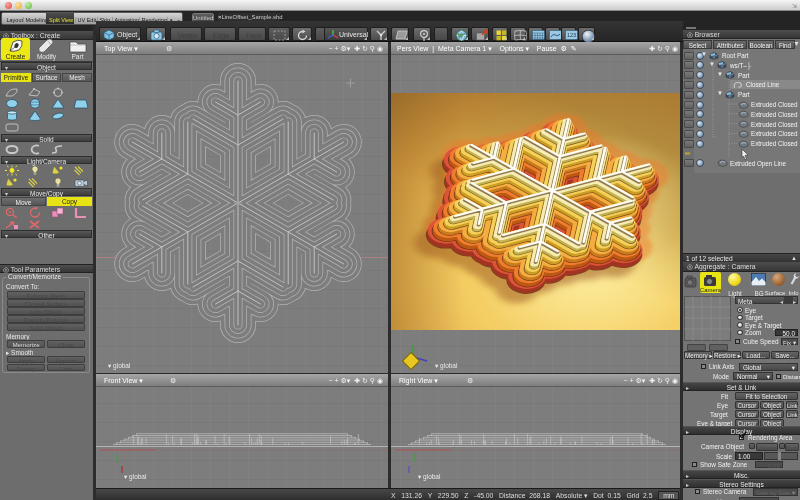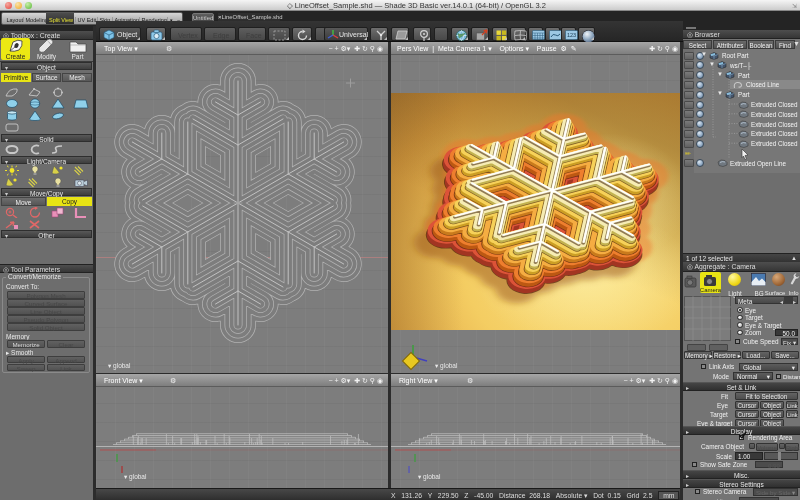--- a/index.html
+++ b/index.html
@@ -7,21 +7,20 @@
 #app { position:relative; width:800px; height:500px; }
 .abs { position:absolute; }
 </style></head>
 <body>
 <div id="app">
 
 <div class="abs" style="left:0;top:0;width:800px;height:11px;background:linear-gradient(#f5f5f5,#cccccc);border-bottom:1px solid #888;">
   <div class="abs" style="left:5px;top:2px;width:7px;height:7px;border-radius:50%;background:radial-gradient(circle at 35% 30%,#f6a8a0,#e2463d);"></div>
   <div class="abs" style="left:15px;top:2px;width:7px;height:7px;border-radius:50%;background:radial-gradient(circle at 35% 30%,#fbe3a8,#f0a825);"></div>
   <div class="abs" style="left:25px;top:2px;width:7px;height:7px;border-radius:50%;background:radial-gradient(circle at 35% 30%,#c8eea8,#59b935);"></div>
-  <div class="abs" style="left:287px;top:1px;font-size:7.5px;color:#333;white-space:nowrap;">◇ LineOffset_Sample.shd — Shade 3D Basic ver.14.0.1 (64-bit) / OpenGL 3.2</div>
   <div class="abs" style="right:3px;top:2px;font-size:6px;color:#888;">⇲</div>
 </div>
 
 <div class="abs" style="left:0;top:11px;width:800px;height:15px;background:#242424;"></div>
 <div class="abs" style="left:1px;top:12px;width:182px;height:12.5px;background:linear-gradient(#d6d6d6,#9e9e9e);border:1px solid #555;border-radius:2px;font-size:5.5px;color:#1a1a1a;">
   <span class="abs" style="left:4.5px;top:3.5px;">Layout</span>
   <span class="abs" style="left:23.5px;top:3.5px;">Modeling</span>
   <div class="abs" style="left:44px;top:0;width:28px;height:11px;background:linear-gradient(#4c4c4c,#2e2e2e);"></div>
   <span class="abs" style="left:47px;top:3.5px;color:#e8e332;">Split View</span>
   <span class="abs" style="left:75.5px;top:3.5px;">UV Edit</span>

